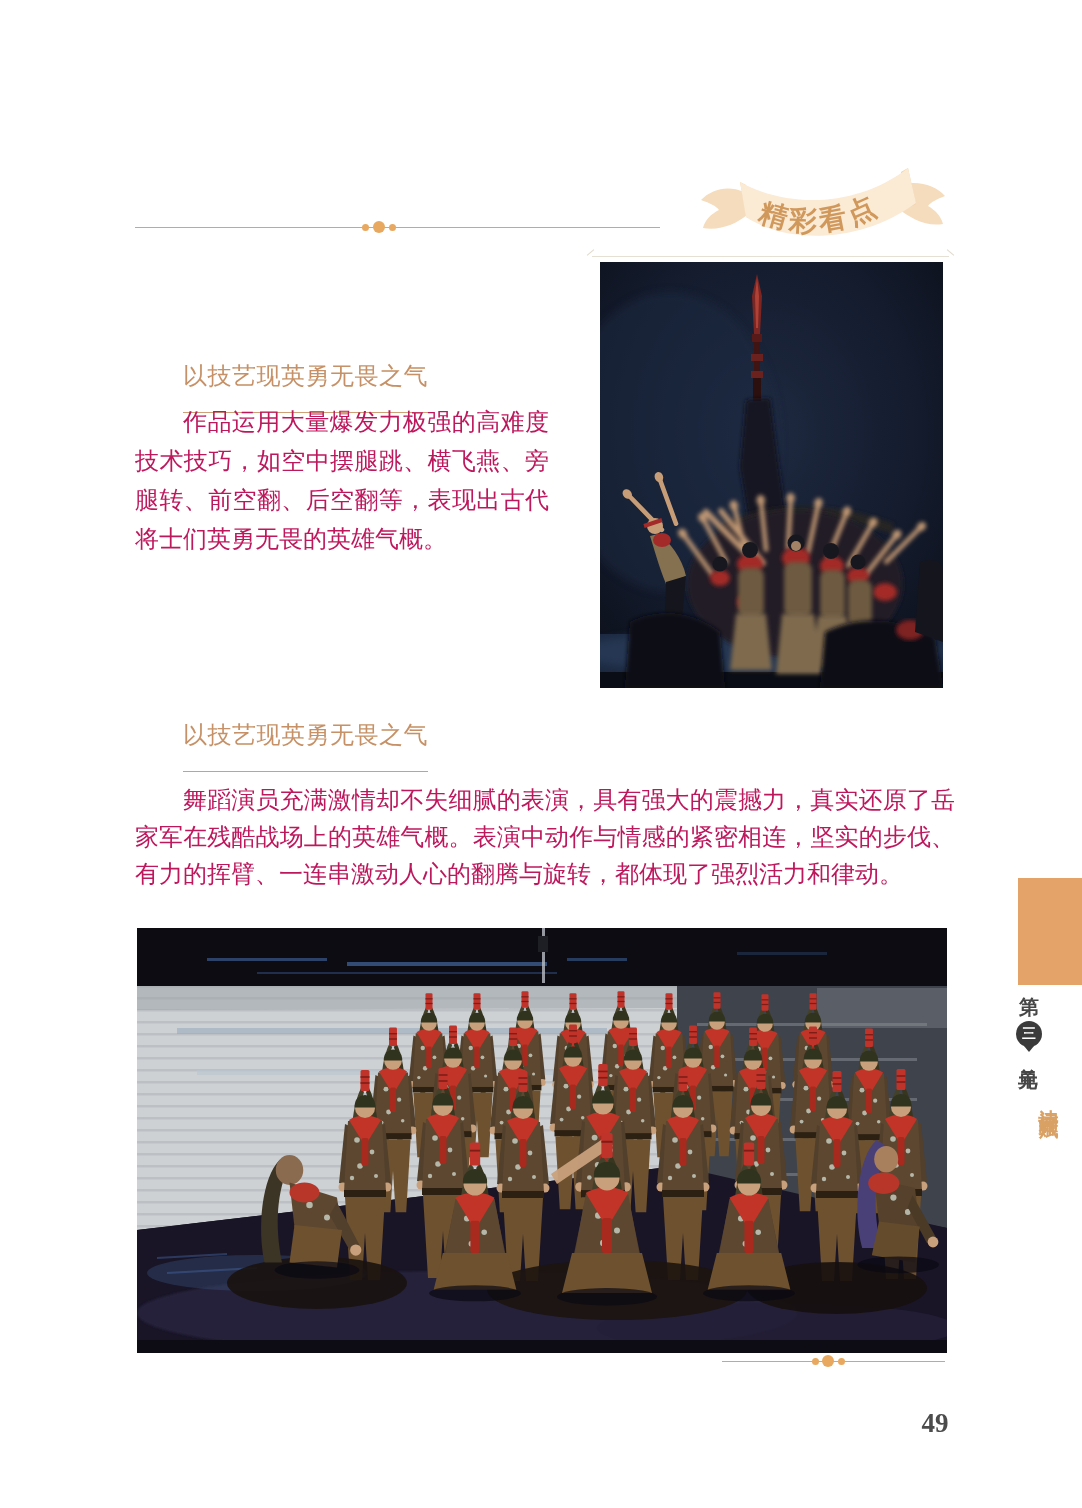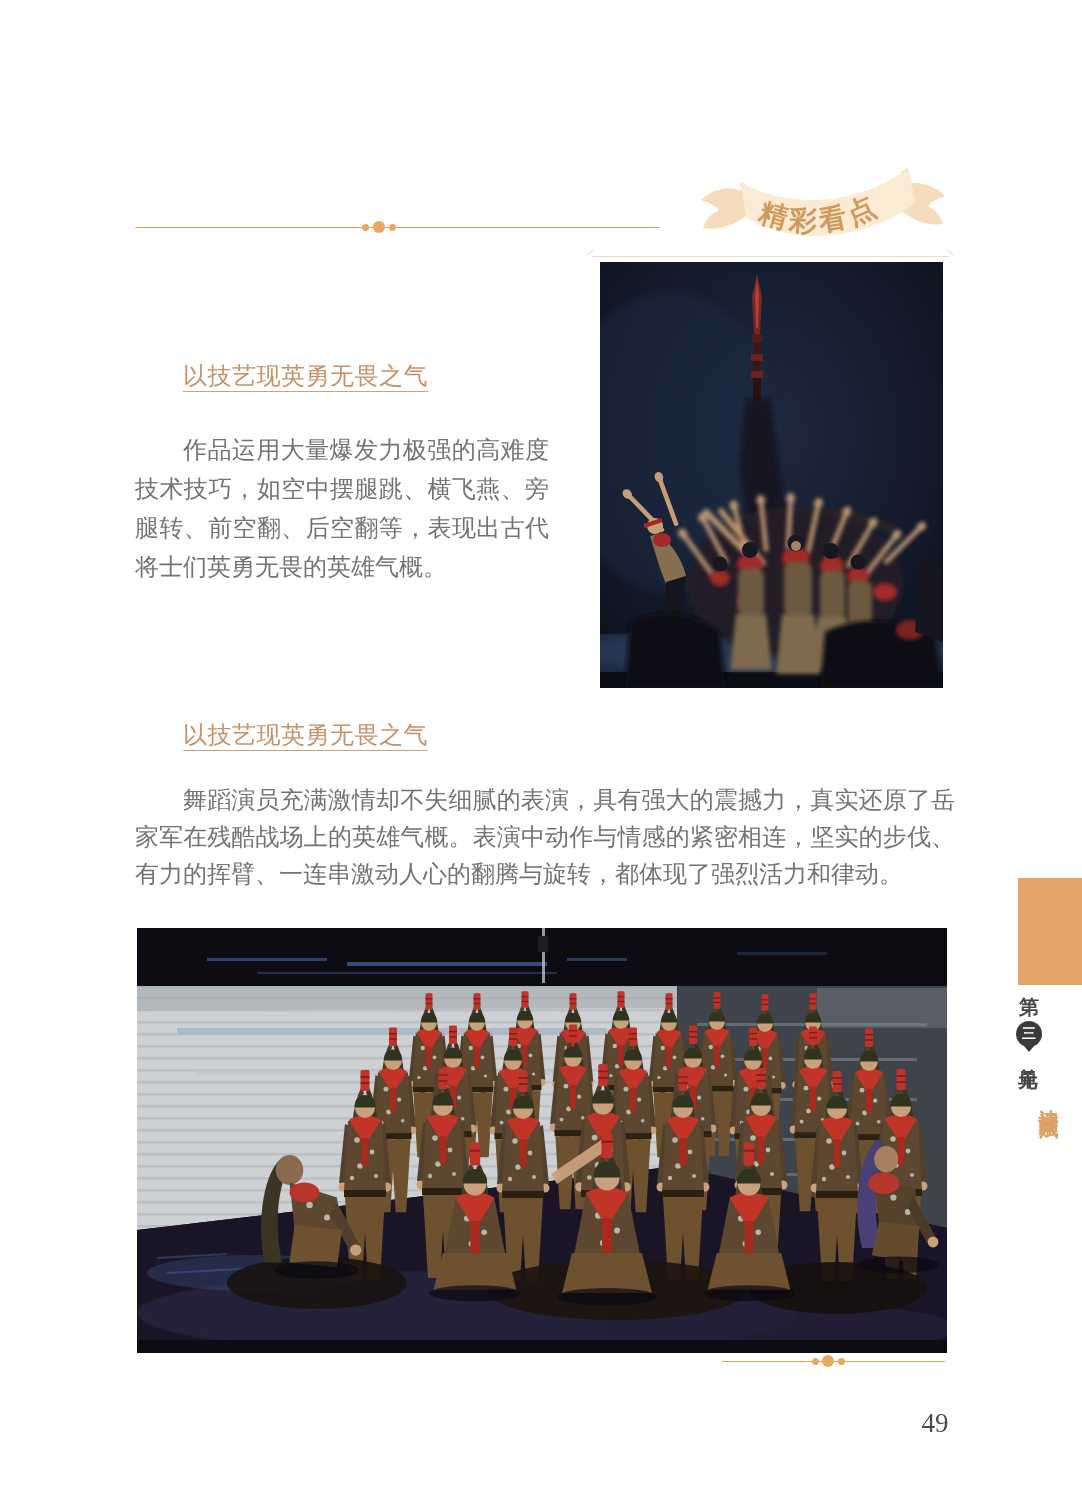--- a/index.html
+++ b/index.html
@@ -10,31 +10,31 @@
   }
   
   .divider { position:absolute; height:1px; background:#E2A25E; }
   .dot { position:absolute; border-radius:50%; background:#E8A85F; }
   
   .ribbon { position:absolute; left:692px; top:156px; width:262px; height:92px; }
   
   .h-accent {
     position:absolute; font-family:"DejaVu Sans","Liberation Sans",sans-serif;
     font-size:24px; line-height:28px; color:#C69166; letter-spacing:0.5px;
-    padding-bottom:1px; border-bottom:1px solid #CDA077; white-space:nowrap;
+    padding-bottom:22px; border-bottom:1px solid #CDA077; white-space:nowrap;
   }
   #heading1 { left:183px; top:362px; }
   #heading2 { left:183px; top:721px; }
   
   .body-text {
-    position:absolute; font-size:24px; color:#737373;
-    text-align:justify; text-indent:2em; word-break:break-all;margin-top:28px;
+    position:absolute; font-size:24px; color:#be185d;
+    text-align:justify; text-indent:2em; word-break:break-all;
   }
   #para1 { left:135px; top:403px; width:414px; line-height:39px; }
-  #para2 { left:135px; top:754px; width:820px; line-height:37px; }
+  #para2 { left:135px; top:782px; width:820px; line-height:37px; }
   
   .photo { position:absolute; display:block; }
   #photo-top { left:600px; top:262px; }
   #photo-bottom { left:137px; top:928px; }
   .frame-line { position:absolute; left:592px; top:256px; width:357px; height:1px;
     background:#ddd4c4; opacity:.75; }
   .frame-tick { position:absolute; width:9px; height:1px; background:#d8cfbf; opacity:.8; }
   #tick-l { left:586px; top:252px; transform:rotate(-40deg); }
   #tick-r { left:946px; top:252px; transform:rotate(40deg); }
   
@@ -51,21 +51,21 @@
   .unit-pin-tail { position:absolute; bottom:-5px; left:50%; transform:translateX(-50%);
     width:0; height:0; border-left:5px solid transparent; border-right:5px solid transparent;
     border-top:6px solid #3b3b3b; }
   .unit-suffix { writing-mode:vertical-rl; text-orientation:upright; font-size:20px;
     letter-spacing:2px; font-weight:600; color:#474747; }
   .unit-title { position:absolute; left:1036px; top:1094px; writing-mode:vertical-rl;
     text-orientation:upright; font-size:20px; letter-spacing:3px; color:#D9A164;
     font-weight:700; font-family:"Liberation Serif","DejaVu Serif",serif; }
   
   .page-number { position:absolute; left:900px; top:1408px; width:70px; text-align:center;
-    font-size:27px; color:#4c4c4c; }
+    font-size:27px; color:#4c4c4c;font-weight:bold; }
 </style>
 </head>
 <body>
 
 <div class="page">
 
   <div class="divider" style="left:135px; top:227px; width:525px;"></div>
   <div class="dot" style="left:362px; top:224px; width:7px; height:7px;"></div>
   <div class="dot" style="left:373px; top:221px; width:12px; height:12px;"></div>
   <div class="dot" style="left:389px; top:224px; width:7px; height:7px;"></div>

